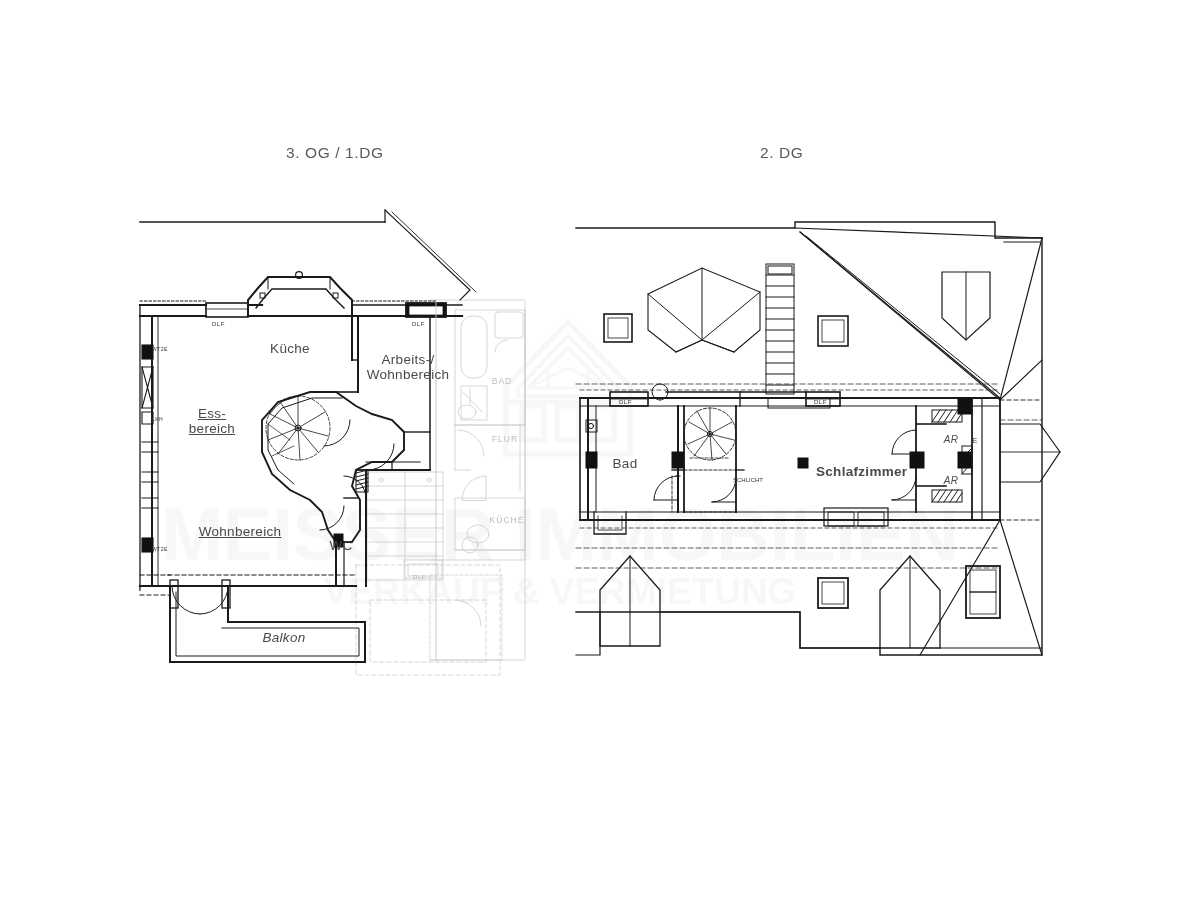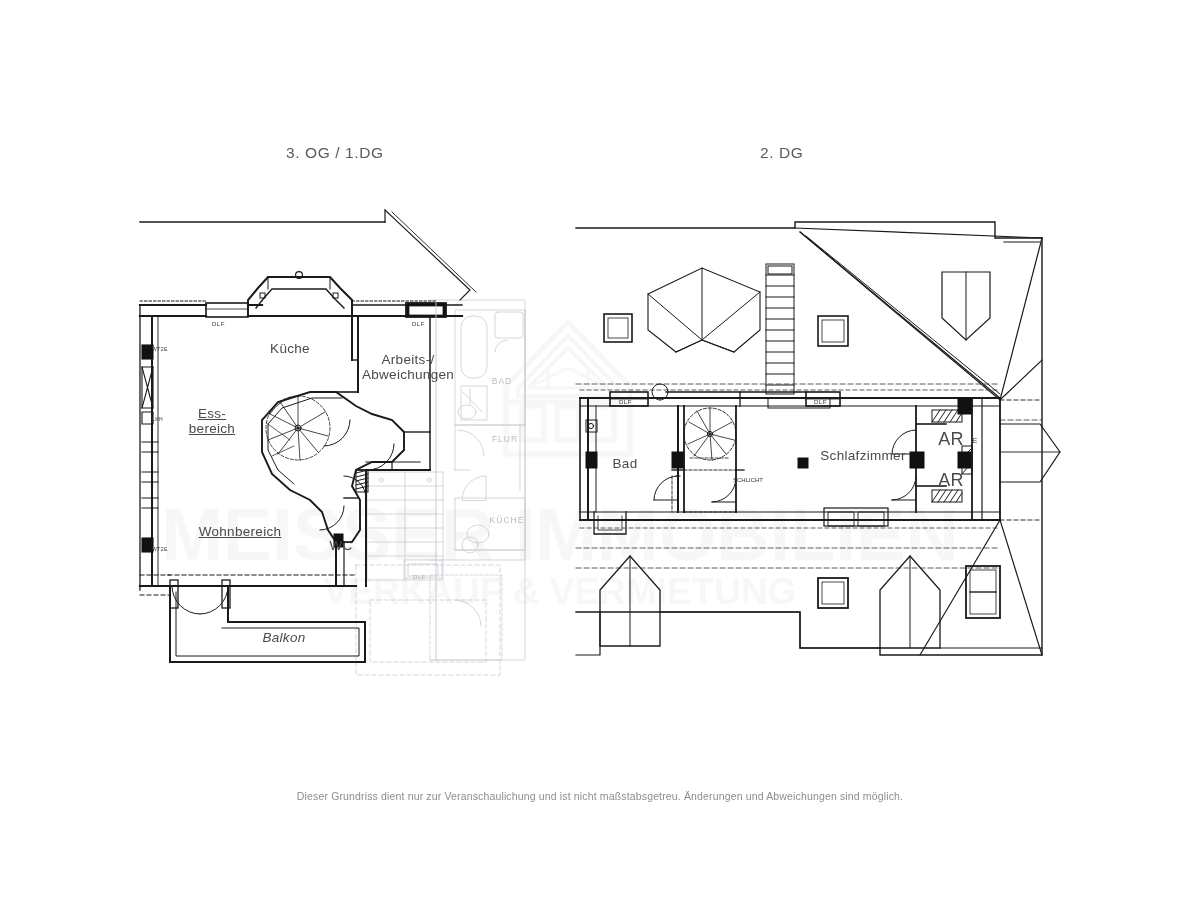--- a/index.html
+++ b/index.html
@@ -36,21 +36,21 @@
   .room-label{
     position:absolute;
     color:#4a4a4a;
     font-size:13.5px;
     line-height:15px;
     letter-spacing:0.3px;
     text-align:center;
     white-space:pre-line;
     pointer-events:none;
   }
-  .room-label.small{font-size:18px;}
+  .room-label.small{font-size:10px;font-style:italic;}
   .room-label.ghost{color:#b9bcc2;font-size:8.5px;letter-spacing:1px;}
 
   svg{position:absolute;left:0;top:0;display:block;}
   .wm{opacity:0.085;}
 </style>
 </head>
 <body>
 
 <div id="stage">
 
@@ -392,31 +392,30 @@
 
       <g font-family="Liberation Sans, sans-serif" font-size="6" fill="#333" stroke="none" letter-spacing="0.5">
         <text x="619" y="404">DLF</text>
         <text x="814" y="404">DLF</text>
       </g>
     </g>
   </svg>
 
   <div class="room-label" style="left:260px;top:341px;width:60px;">Küche</div>
   <div class="room-label" style="left:350px;top:352px;width:116px;">Arbeits-/
-Abweichungen</div>
+Wohnbereich</div>
   <div class="room-label" style="left:178px;top:406px;width:68px;text-decoration:underline;">Ess-
 bereich</div>
   <div class="room-label" style="left:184px;top:524px;width:112px;text-decoration:underline;">Wohnbereich</div>
   <div class="room-label" style="left:324px;top:538px;width:34px;">WC</div>
   <div class="room-label" style="left:244px;top:630px;width:80px;font-style:italic;">Balkon</div>
 
   <div class="room-label ghost" style="left:482px;top:374px;width:40px;">BAD</div>
   <div class="room-label ghost" style="left:484px;top:432px;width:42px;">FLUR</div>
   <div class="room-label ghost" style="left:484px;top:513px;width:46px;">KÜCHE</div>
 
   <div class="room-label" style="left:600px;top:456px;width:50px;">Bad</div>
-  <div class="room-label" style="left:816px;top:448px;width:94px;text-align:center;">Schlafzimmer</div>
+  <div class="room-label" style="left:816px;top:464px;width:94px;text-align:left;font-weight:bold;">Schlafzimmer</div>
   <div class="room-label small" style="left:936px;top:432px;width:30px;">AR</div>
   <div class="room-label small" style="left:936px;top:473px;width:30px;">AR</div>
 
-  <div class="footer-note">Dieser Grundriss dient nur zur Veranschaulichung und ist nicht maßstabsgetreu. Änderungen und Abweichungen sind möglich.</div>
 
 </div>
 
 </body></html>

